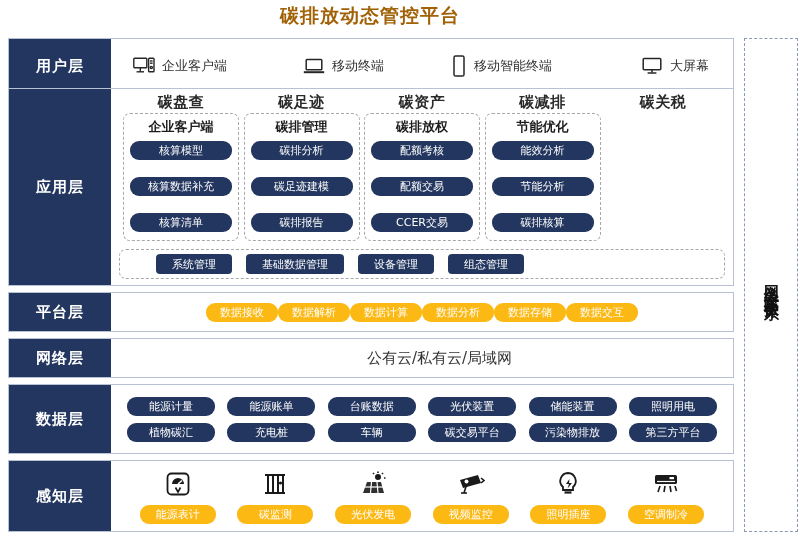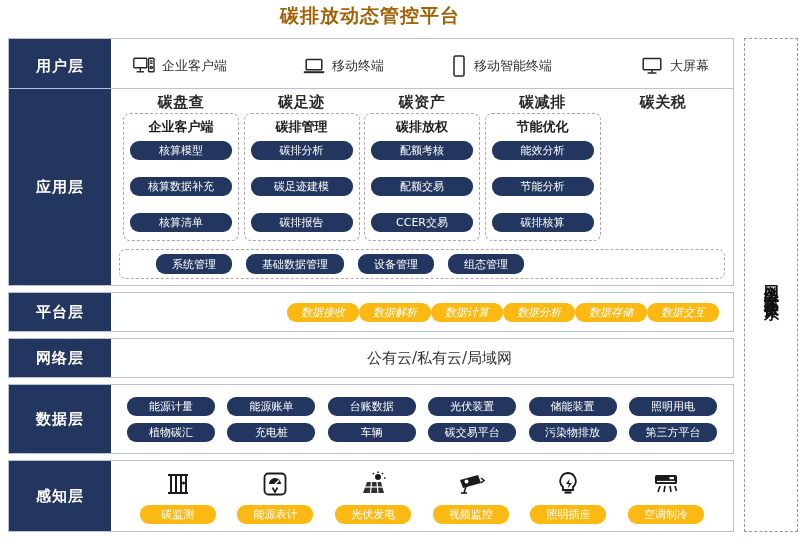--- a/index.html
+++ b/index.html
@@ -89,32 +89,31 @@
   .app-common {
     margin-top: 8px;
     width: 100%;
     border: 1px dashed #a8a8a8; border-radius: 7px;
     height: 40px;
     display: flex; align-items: center; justify-content: center;
     gap: 14px;
   }
   .pill-wide {
     background: #23365f; color: #fff;
-    border-radius: 9px; font-size: 11px;
+    border-radius: 4px; font-size: 11px;
     height: 20px; padding: 0 16px;
     display: flex; align-items: center; justify-content: center;
     white-space: nowrap;
   }
 
   
   #layer-platform { left: 8px; top: 292px; width: 726px; height: 40px; }
   .platform-items {
-    display: flex; width: 100%; justify-content: flex-end;
+    display: flex; width: 100%; justify-content: center;
     padding: 0 14px;
-    font-style: italic;
   }
   .pill-y {
     background: #fcb813; color: #ffffff;
     border-radius: 9px; font-size: 11px;
     height: 19px; width: 72px;
     display: flex; align-items: center; justify-content: center;
     white-space: nowrap;
   }
 
   
@@ -330,43 +329,43 @@
     </div>
   </div>
 
   <div class="layer" id="layer-sense">
     <div class="layer-label">感知层</div>
     <div class="layer-body">
       <div class="sense-items">
 
         <div class="sense-item">
           <div class="sense-icon">
+            <svg width="26" height="26" viewBox="0 0 26 26" fill="none" stroke="#1a1a1a" stroke-width="1.8">
+              <rect x="2.5" y="2.5" width="21" height="21" rx="4"></rect>
+              <path d="M7 13a6 6 0 0 1 12 0" fill="#1a1a1a" stroke="none"></path>
+              <line x1="13" y1="13" x2="17" y2="9.5" stroke="#fff" stroke-width="1.6"></line>
+              <path d="M10.5 16.5 L13 21 L15.5 16.5" stroke-width="1.6"></path>
+            </svg>
+          </div>
+          <div class="pill-sy">能源表计</div>
+        </div>
+
+        <div class="sense-item">
+          <div class="sense-icon">
             <svg width="26" height="26" viewBox="0 0 26 26" fill="none" stroke="#1a1a1a" stroke-width="2">
               <line x1="3" y1="4" x2="23" y2="4"></line>
               <line x1="3" y1="22" x2="23" y2="22"></line>
               <line x1="6" y1="4" x2="6" y2="22"></line>
               <line x1="11" y1="4" x2="11" y2="22"></line>
               <line x1="16" y1="4" x2="16" y2="22"></line>
               <line x1="21" y1="4" x2="21" y2="22"></line>
               <circle cx="18.5" cy="12" r="1.6" fill="#1a1a1a" stroke="none"></circle>
             </svg>
           </div>
           <div class="pill-sy">碳监测</div>
-        </div>
-
-        <div class="sense-item">
-          <div class="sense-icon">
-            <svg width="26" height="26" viewBox="0 0 26 26" fill="none" stroke="#1a1a1a" stroke-width="1.8">
-              <rect x="2.5" y="2.5" width="21" height="21" rx="4"></rect>
-              <path d="M7 13a6 6 0 0 1 12 0" fill="#1a1a1a" stroke="none"></path>
-              <line x1="13" y1="13" x2="17" y2="9.5" stroke="#fff" stroke-width="1.6"></line>
-              <path d="M10.5 16.5 L13 21 L15.5 16.5" stroke-width="1.6"></path>
-            </svg>
-          </div>
-          <div class="pill-sy">能源表计</div>
         </div>
 
         <div class="sense-item">
           <div class="sense-icon">
             <svg width="28" height="26" viewBox="0 0 28 26" fill="none" stroke="#1a1a1a" stroke-width="1.6">
               <circle cx="19" cy="6" r="3" fill="#1a1a1a" stroke="none"></circle>
               <line x1="19" y1="0.5" x2="19" y2="2"></line>
               <line x1="24" y1="2" x2="23" y2="3"></line>
               <line x1="25" y1="7" x2="26.5" y2="7"></line>
               <line x1="14" y1="2" x2="15" y2="3"></line>

